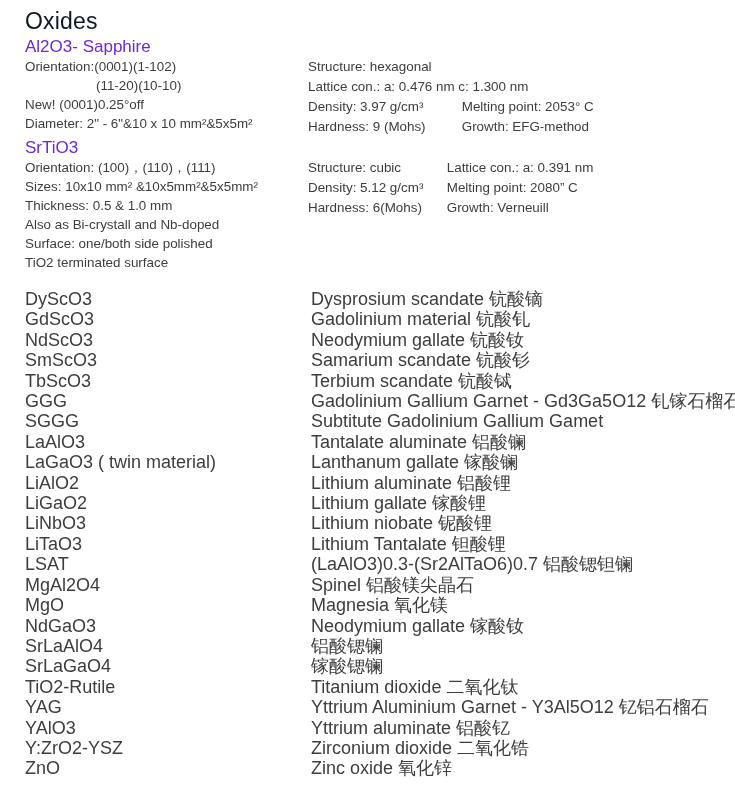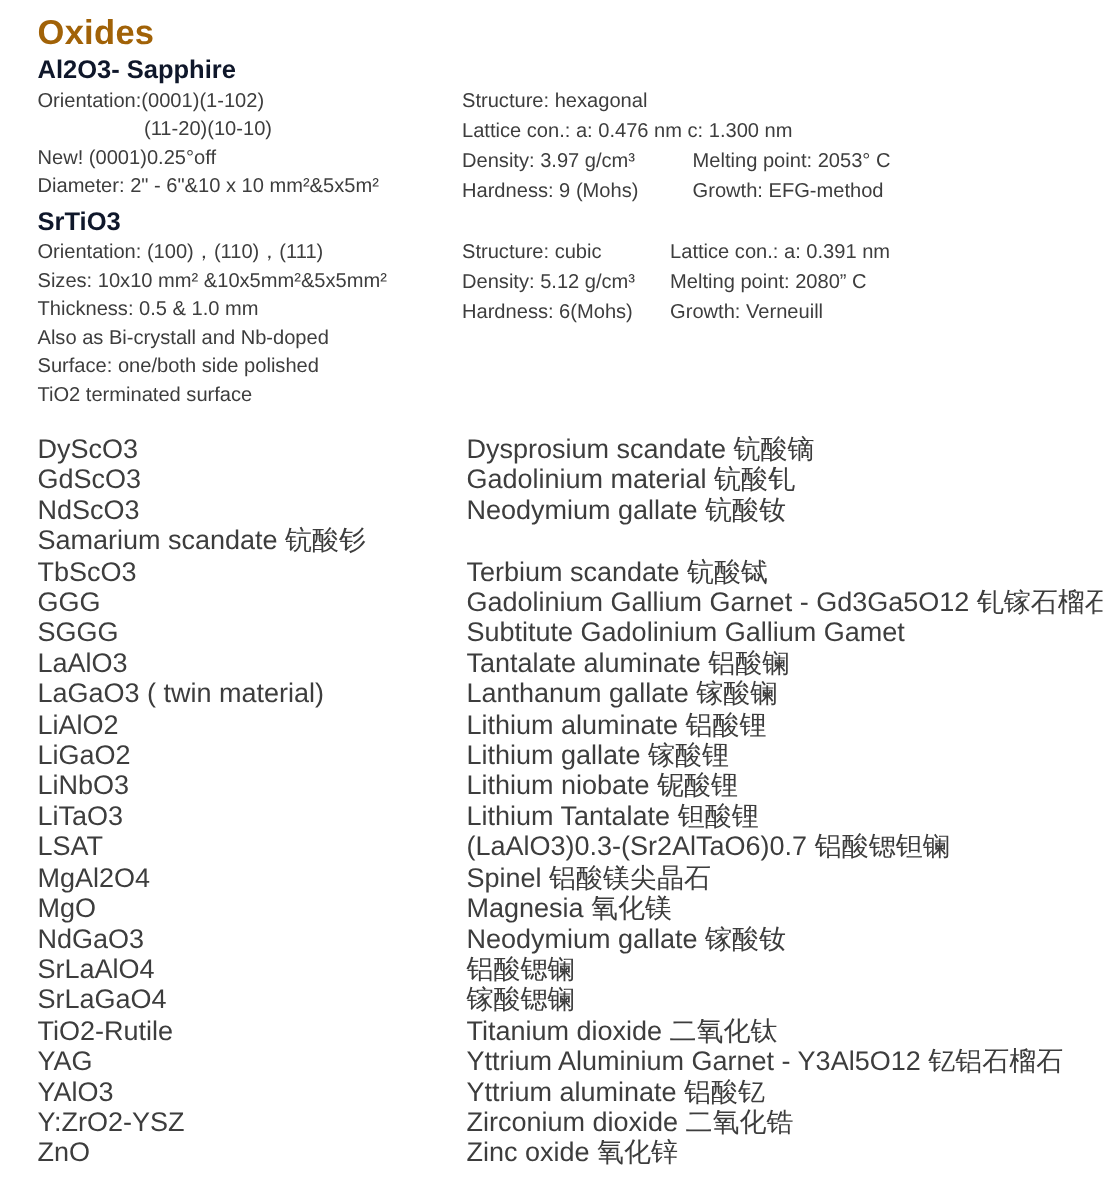--- a/index.html
+++ b/index.html
@@ -11,30 +11,30 @@
     font-family: "Liberation Sans", "DejaVu Sans", sans-serif;
     color: #3d3d3d;
     overflow: hidden;
   }
   .page { padding: 8px 0 0 25px; width: 735px; }
 
   h1.page-title {
     margin: 0 0 1px 0;
     font-size: 23px;
     line-height: 27px;
-    font-weight: 700;
-    color: #a16207;
+    font-weight: 400;
+    color: #0f172a;
     letter-spacing: 0.2px;
   }
   h2.sub-heading {
     margin: 0;
     font-size: 17px;
     line-height: 21px;
-    font-weight: 700;
-    color: #0f172a;
+    font-weight: 400;
+    color: #6d28d9;
   }
 
   .cols { display: flex; align-items: flex-start; }
   .detail-col { width: 283px; flex: 0 0 283px; }
   .props-col  { flex: 1 1 auto; }
 
   .dl {
     font-size: 13.4px;
     line-height: 19px;
     white-space: nowrap;
@@ -127,20 +127,21 @@
       <span class="formula">GdScO3</span>
       <span class="desc">Gadolinium material 钪酸钆</span>
     </div>
 
     <div class="mrow">
       <span class="formula">NdScO3</span>
       <span class="desc">Neodymium gallate 钪酸钕</span>
     </div>
 
     <div class="mrow">
+      <span class="formula">SmScO3</span>
       <span class="desc">Samarium scandate 钪酸钐</span>
     </div>
 
     <div class="mrow">
       <span class="formula">TbScO3</span>
       <span class="desc">Terbium scandate 钪酸铽</span>
     </div>
 
     <div class="mrow">
       <span class="formula">GGG</span>

